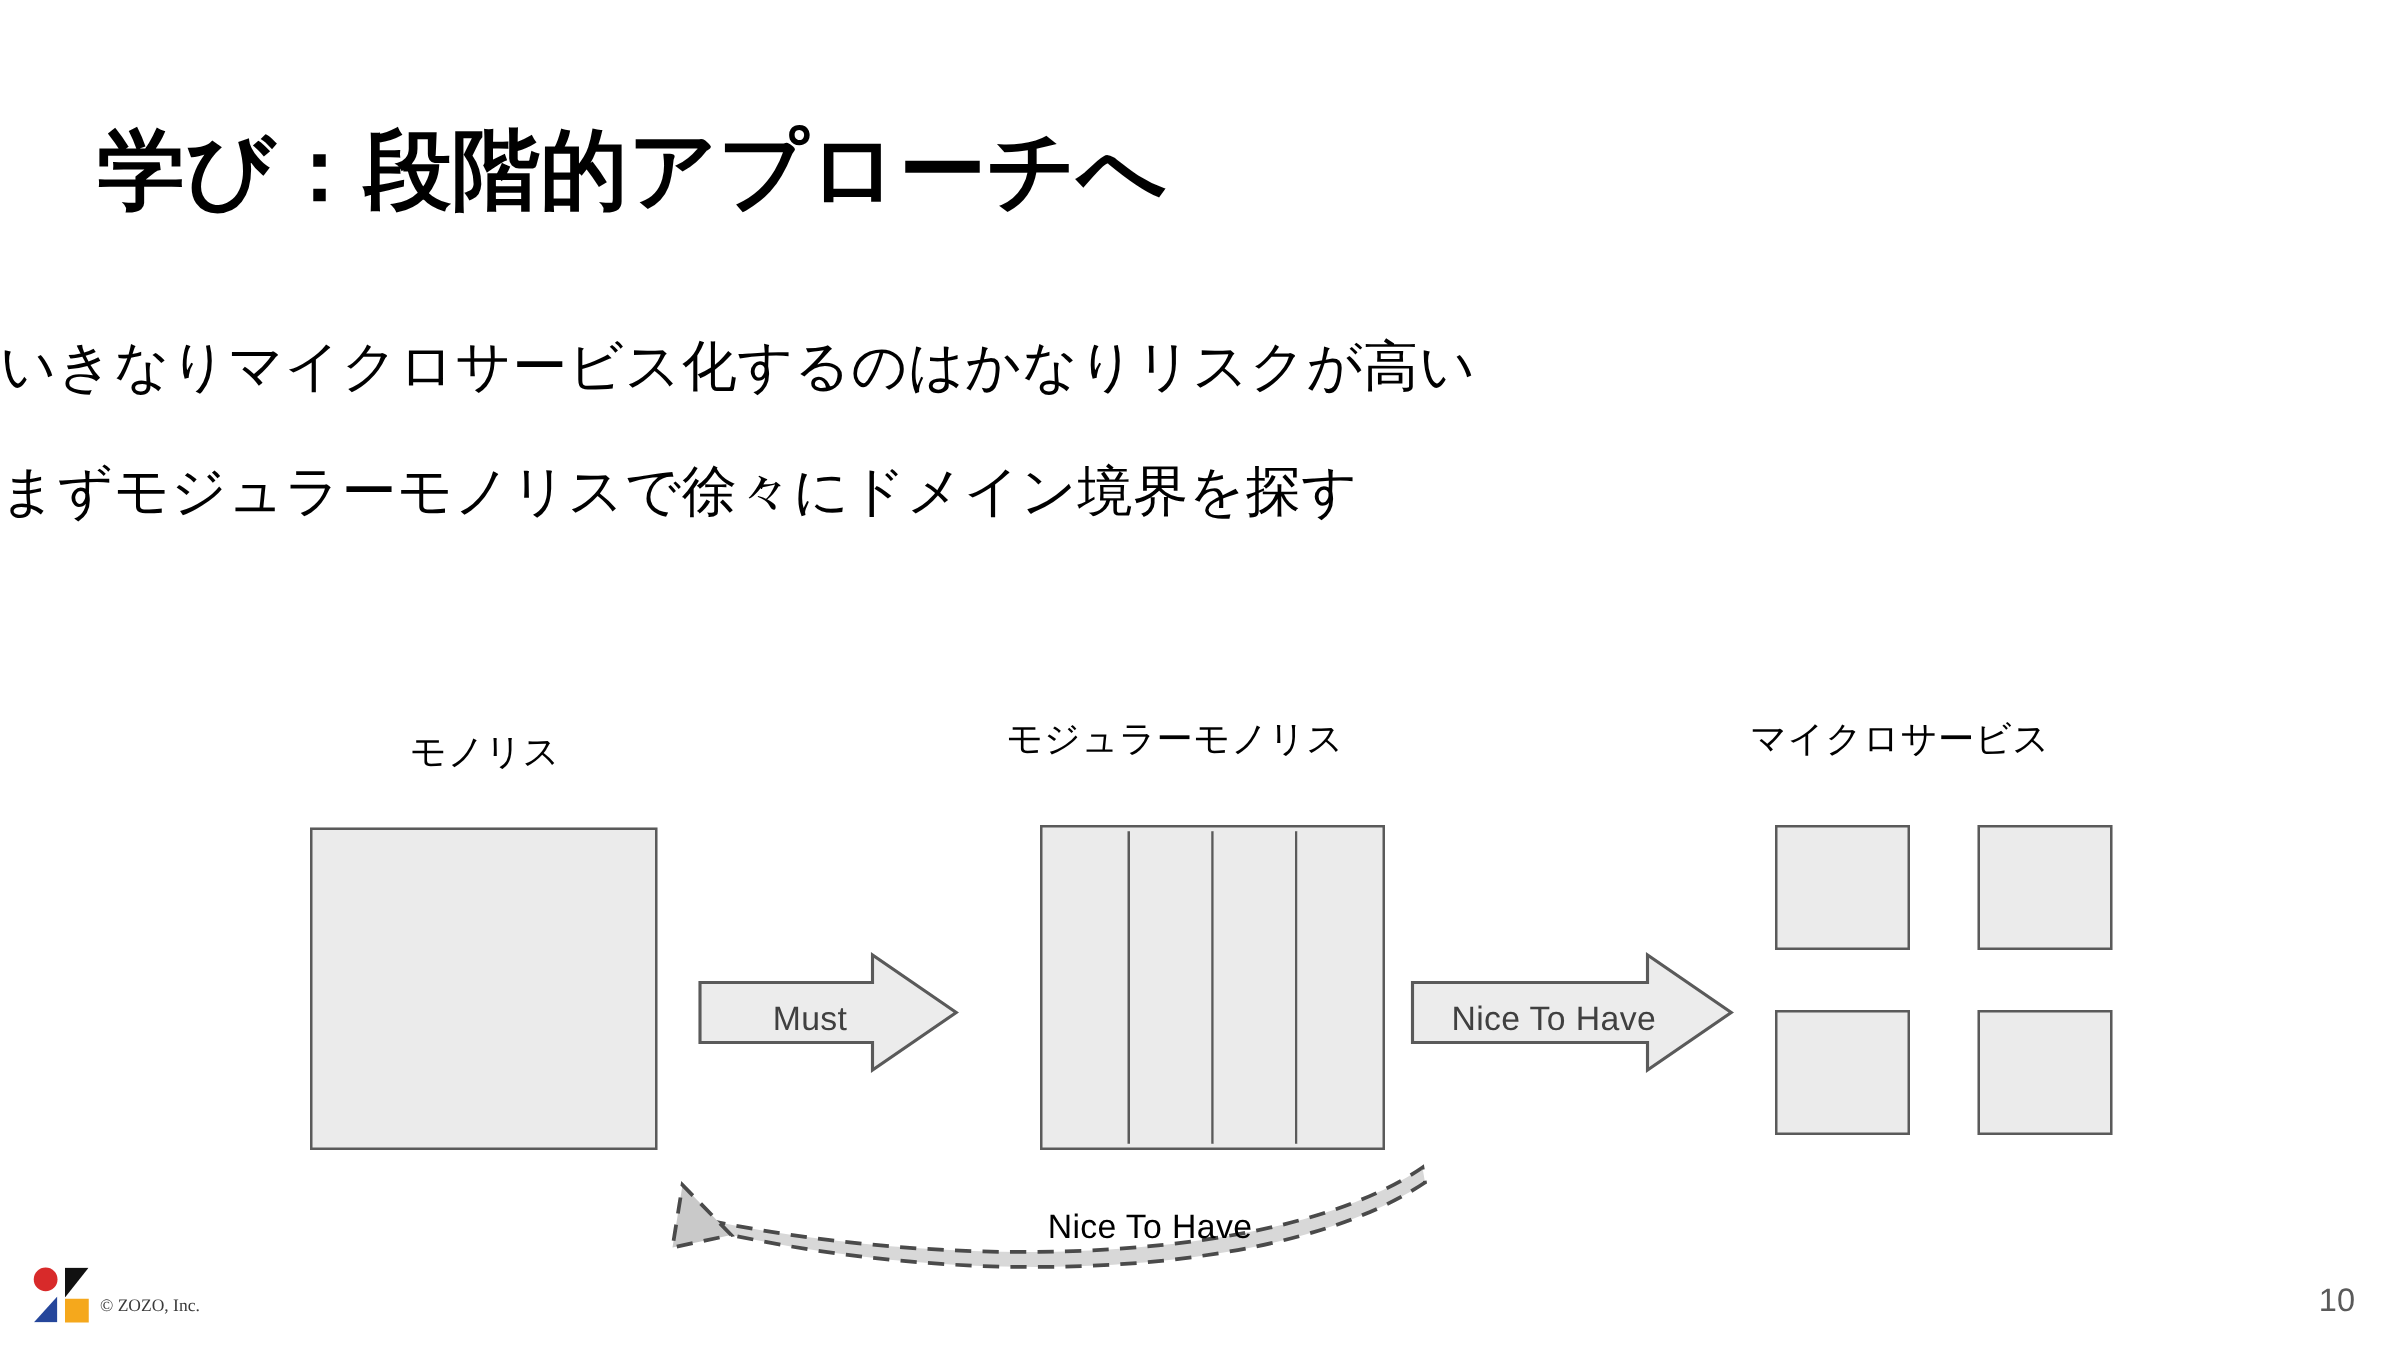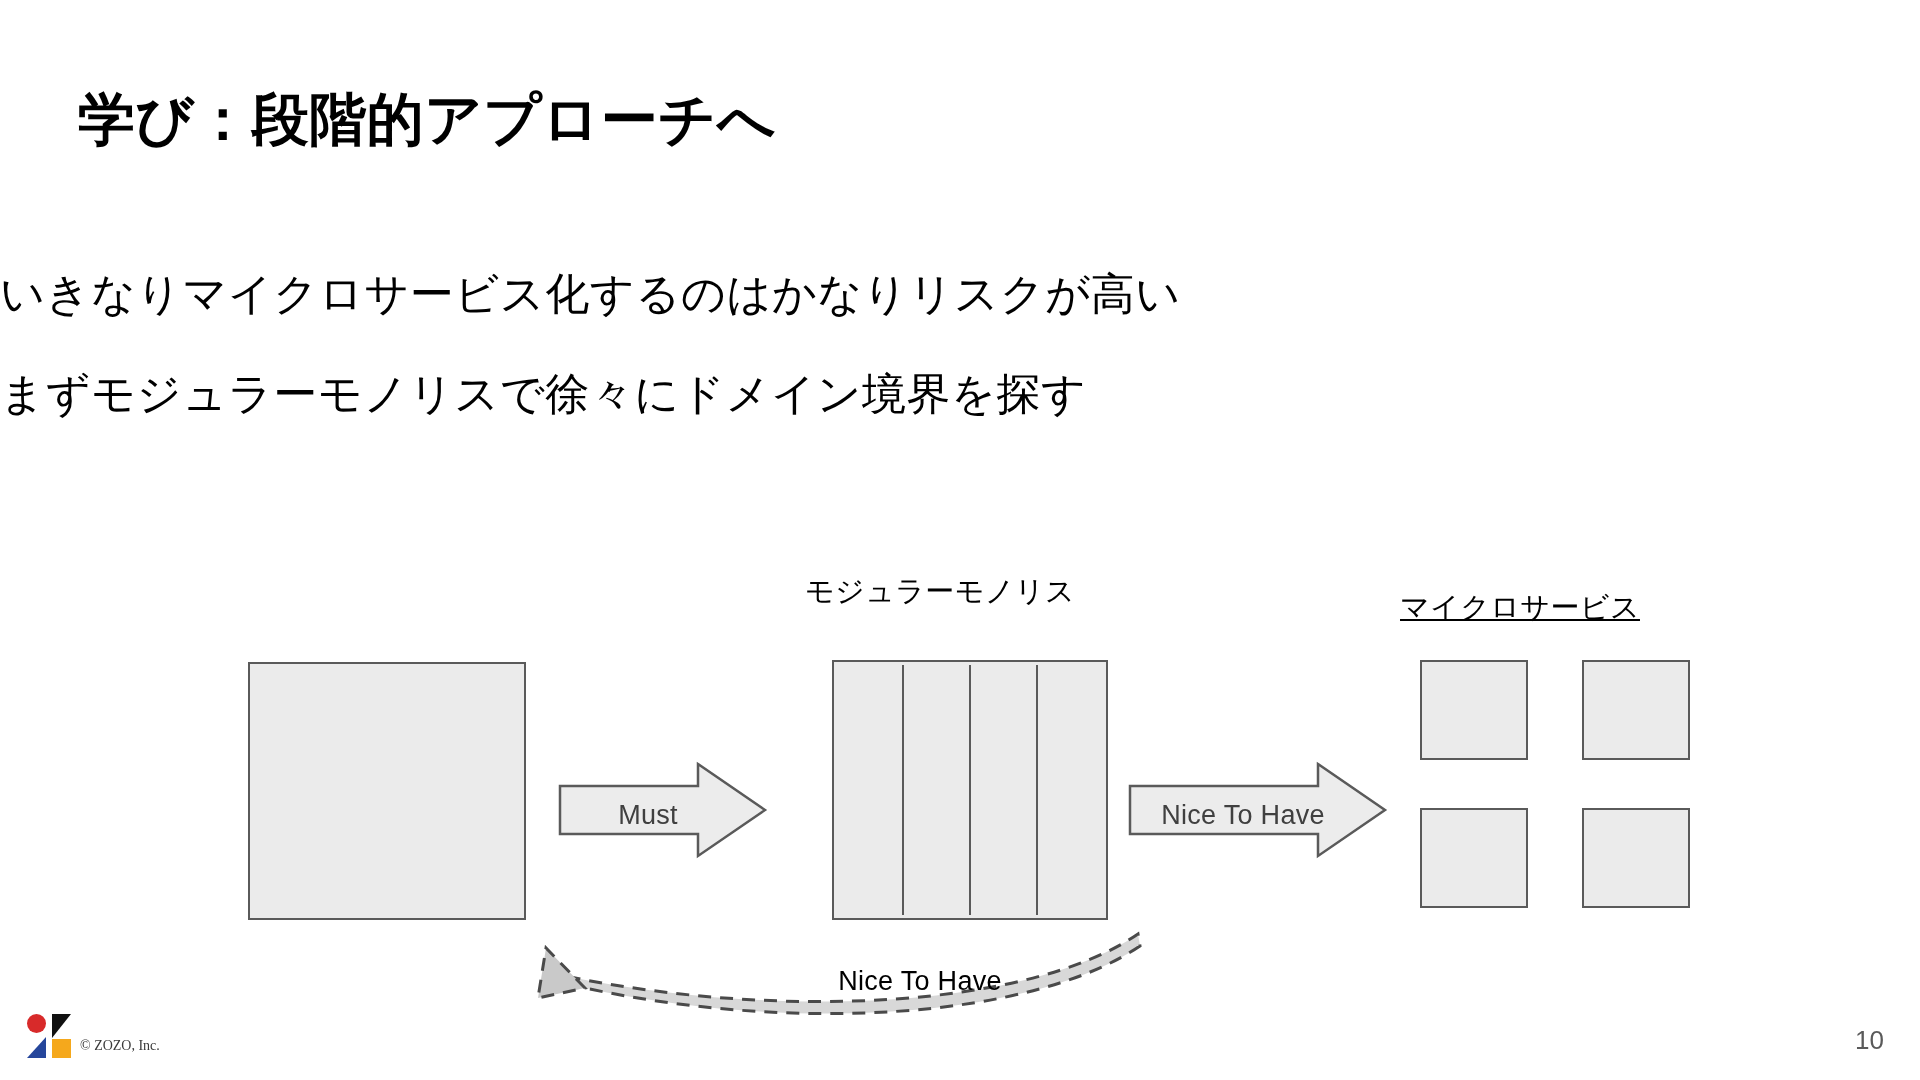--- a/index.html
+++ b/index.html
@@ -19,22 +19,22 @@
   .slide {
     position: absolute;
     inset: 0;
     background: #ffffff;
   }
 
   
   .slide-title {
     position: absolute;
     left: 78px;
-    top: 88px;
-    font-size: 57px;
+    top: 98px;
+    font-size: 70px;
     font-weight: 700;
     letter-spacing: 0.5px;
     color: #000000;
     white-space: nowrap;
     line-height: 1.1;
   }
 
   
   .body-block {
     position: absolute;
@@ -65,21 +65,21 @@
   .diag-label {
     position: absolute;
     font-size: 29px;
     color: #000000;
     white-space: nowrap;
     text-align: center;
     letter-spacing: 0.4px;
   }
   .lbl-monolith   { left: 248px;  top: 22px; width: 280px; }
   .lbl-modular    { left: 700px;  top: 12px; width: 480px; }
-  .lbl-micro      { left: 1280px; top: 28px; width: 480px; text-decoration: underline; }
+  .lbl-micro      { left: 1280px; top: 12px; width: 480px; }
 
   .box {
     position: absolute;
     background: #ebebeb;
     border: 2.5px solid #5a5a5a;
     box-sizing: border-box;
   }
 
   
   .box-monolith {
@@ -226,20 +226,21 @@
 
   <div class="slide-title">学び：段階的アプローチへ</div>
 
   <div class="body-block">
     <div class="body-line">いきなりマイクロサービス化するのはかなりリスクが高い</div>
     <div class="body-line">まずモジュラーモノリスで徐々にドメイン境界を探す</div>
   </div>
 
   <div class="diagram">
 
+    <div class="diag-label lbl-monolith">モノリス</div>
     <div class="diag-label lbl-modular">モジュラーモノリス</div>
     <div class="diag-label lbl-micro">マイクロサービス</div>
 
     <div class="box box-monolith"></div>
 
     <div class="box box-modular">
       <div class="mod-seg"></div>
       <div class="mod-seg"></div>
       <div class="mod-seg"></div>
       <div class="mod-seg"></div>

